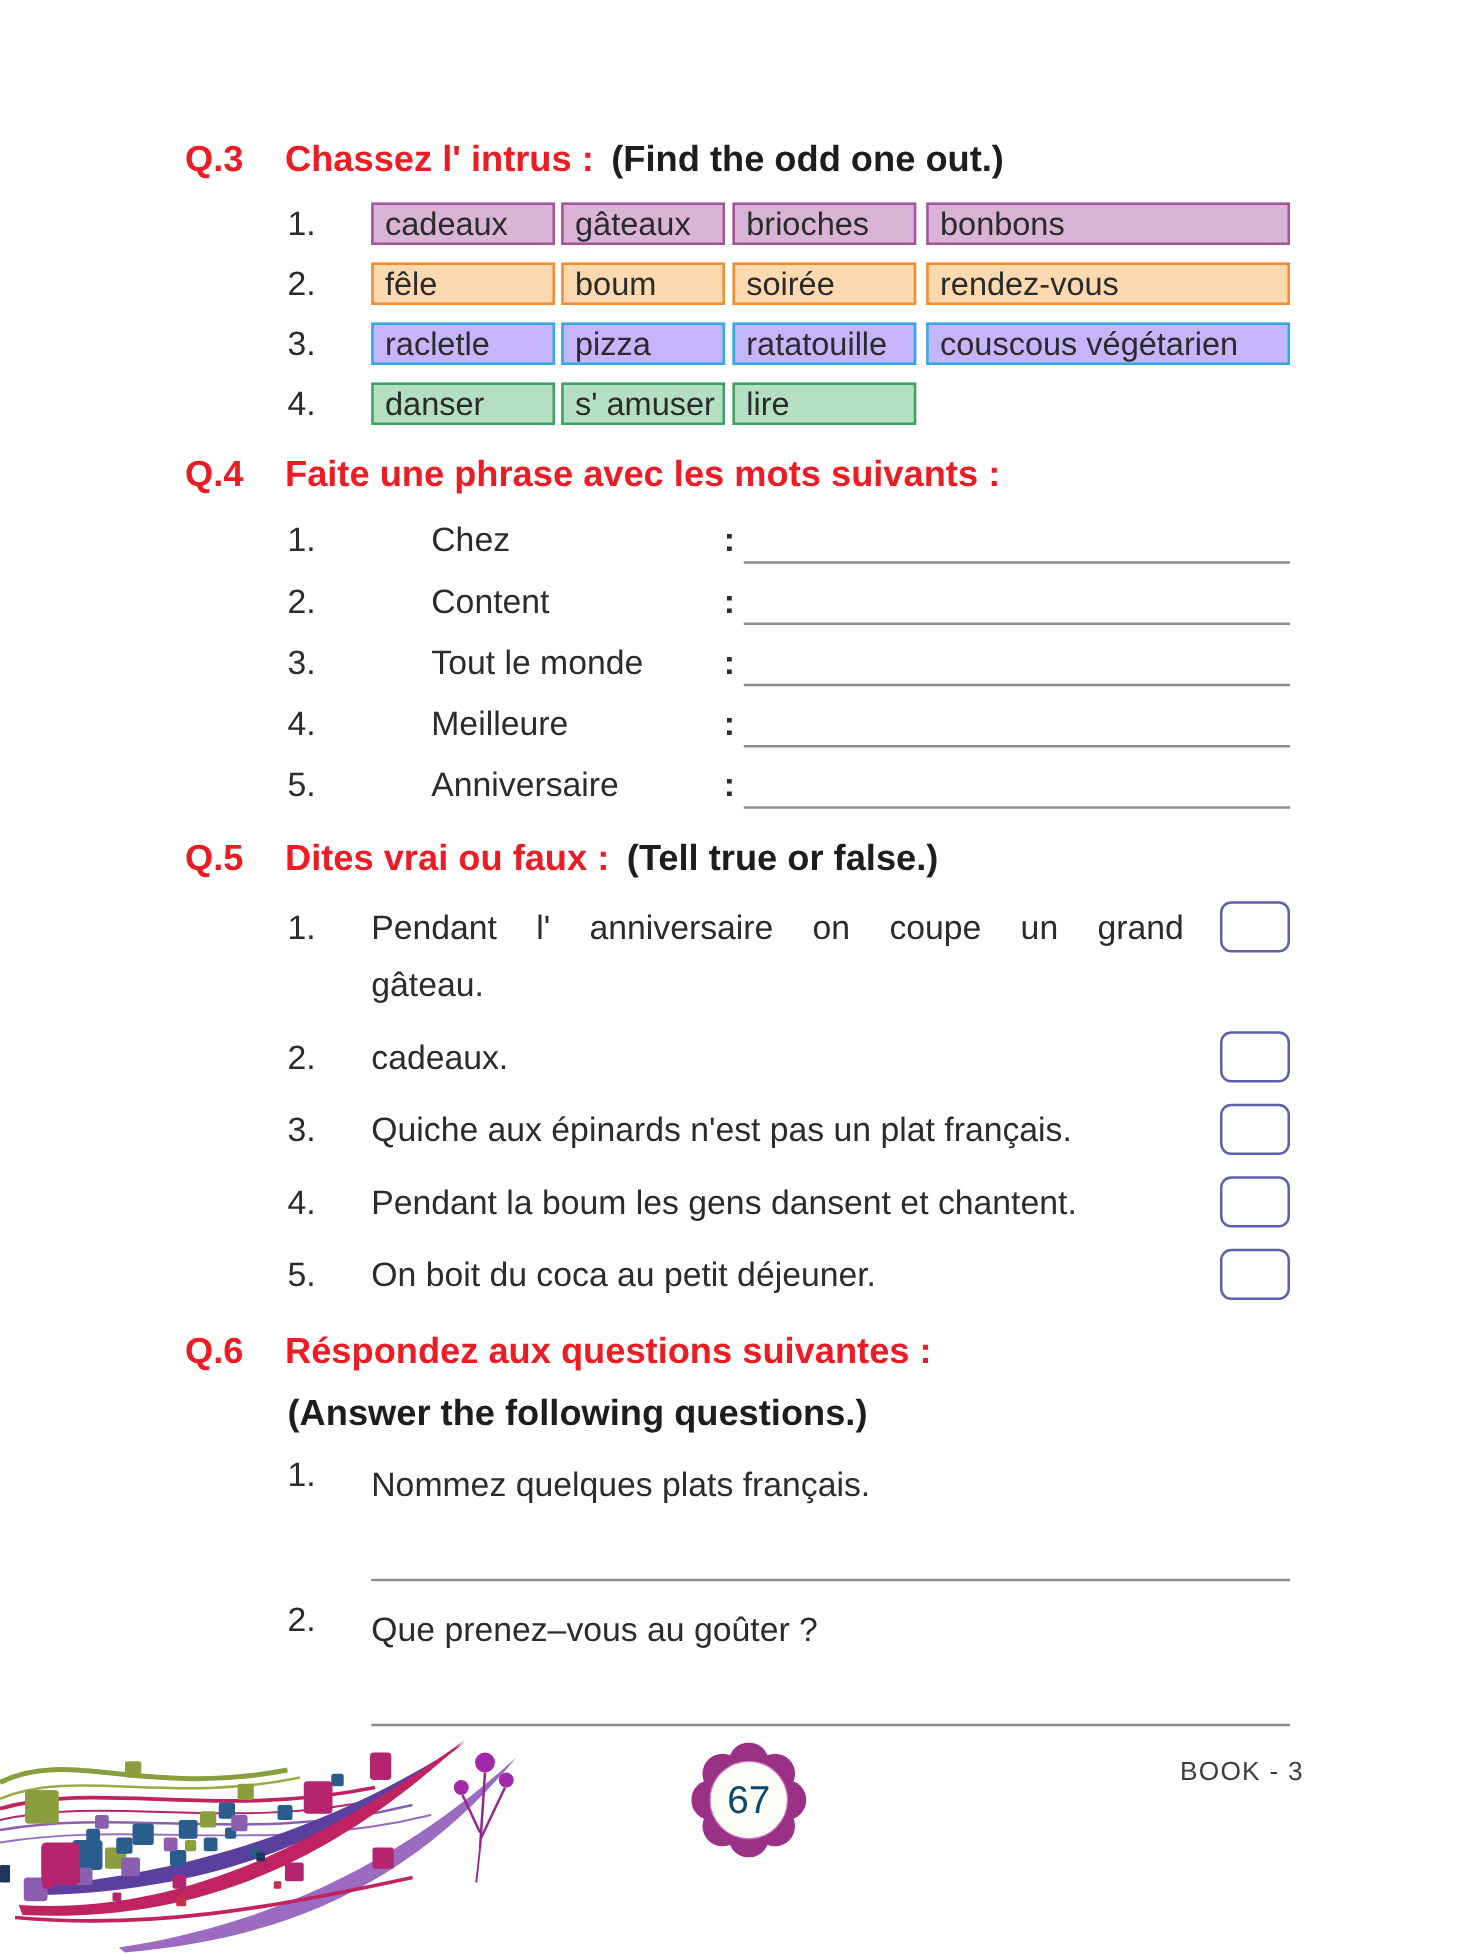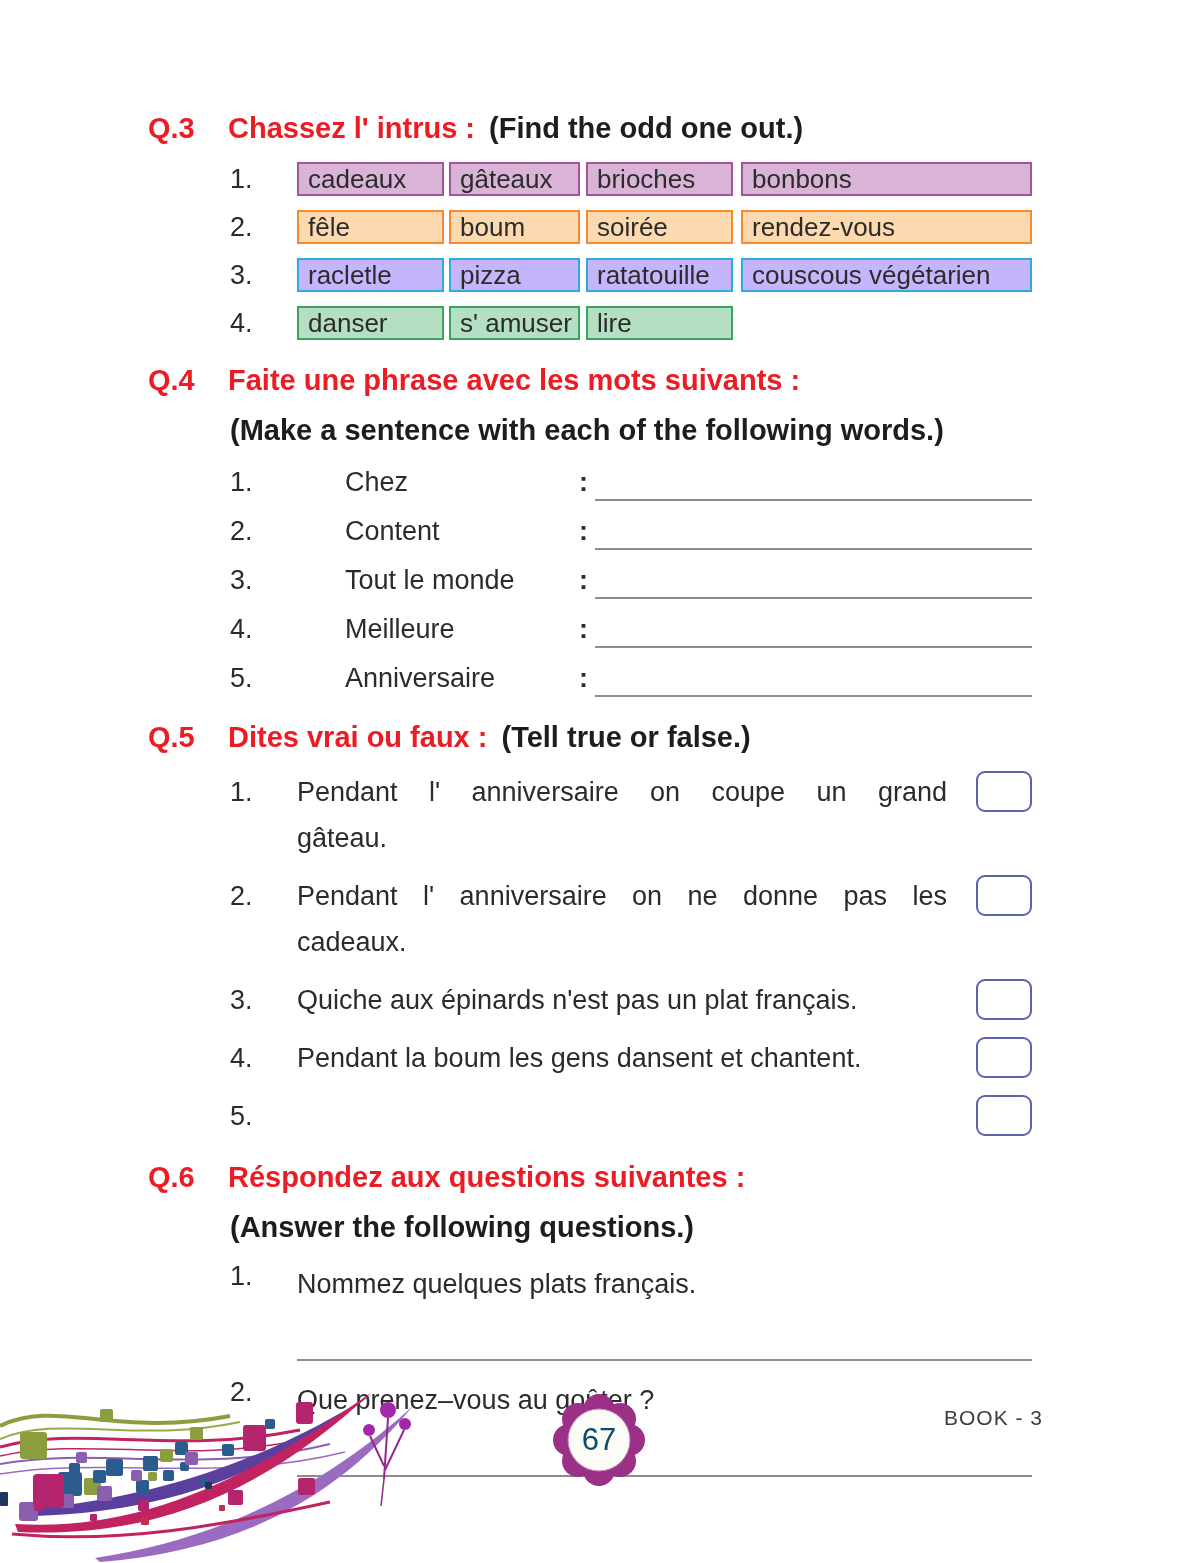--- a/index.html
+++ b/index.html
@@ -121,21 +121,20 @@
         </div>
       </div>
     </div>
   </section>
 
   <section class="q4-block">
     <div class="qheader">
       <span class="qlabel">Q.4</span>
       <span class="qtitle-fr">Faite une phrase avec les mots suivants :</span>
     </div>
-    <div class="qsub">(Make a sentence with each of the following words.)</div>
     <div class="q4-items">
       <div class="q4-item">
         <span class="num">1.</span>
         <span class="q4-word">Chez</span>
         <span class="q4-colon">:</span>
         <span class="blank-line"></span>
       </div>
       <div class="q4-item">
         <span class="num">2.</span>
         <span class="q4-word">Content</span>
@@ -174,41 +173,43 @@
         <span class="num">1.</span>
         <span class="q5-text">
           <span class="jl">Pendant l' anniversaire on coupe un grand</span>
           <span class="l2">gâteau.</span>
         </span>
         <span class="q5-box"></span>
       </div>
       <div class="q5-item">
         <span class="num">2.</span>
         <span class="q5-text">
-          <span class="jl">Pendant l' anniversaire on ne donne pas les</span>
           <span class="l2">cadeaux.</span>
         </span>
         <span class="q5-box"></span>
       </div>
       <div class="q5-item">
         <span class="num">3.</span>
         <span class="q5-text">
           <span>Quiche aux épinards n'est pas un plat français.</span>
         </span>
         <span class="q5-box"></span>
       </div>
       <div class="q5-item">
         <span class="num">4.</span>
         <span class="q5-text">
           <span>Pendant la boum les gens dansent et chantent.</span>
         </span>
         <span class="q5-box"></span>
       </div>
       <div class="q5-item">
         <span class="num">5.</span>
+        <span class="q5-text">
+          <span>On boit du coca au petit déjeuner.</span>
+        </span>
         <span class="q5-box"></span>
       </div>
     </div>
   </section>
 
   <section class="q6-block">
     <div class="qheader">
       <span class="qlabel">Q.6</span>
       <span class="qtitle-fr">Réspondez aux questions suivantes :</span>
     </div>

